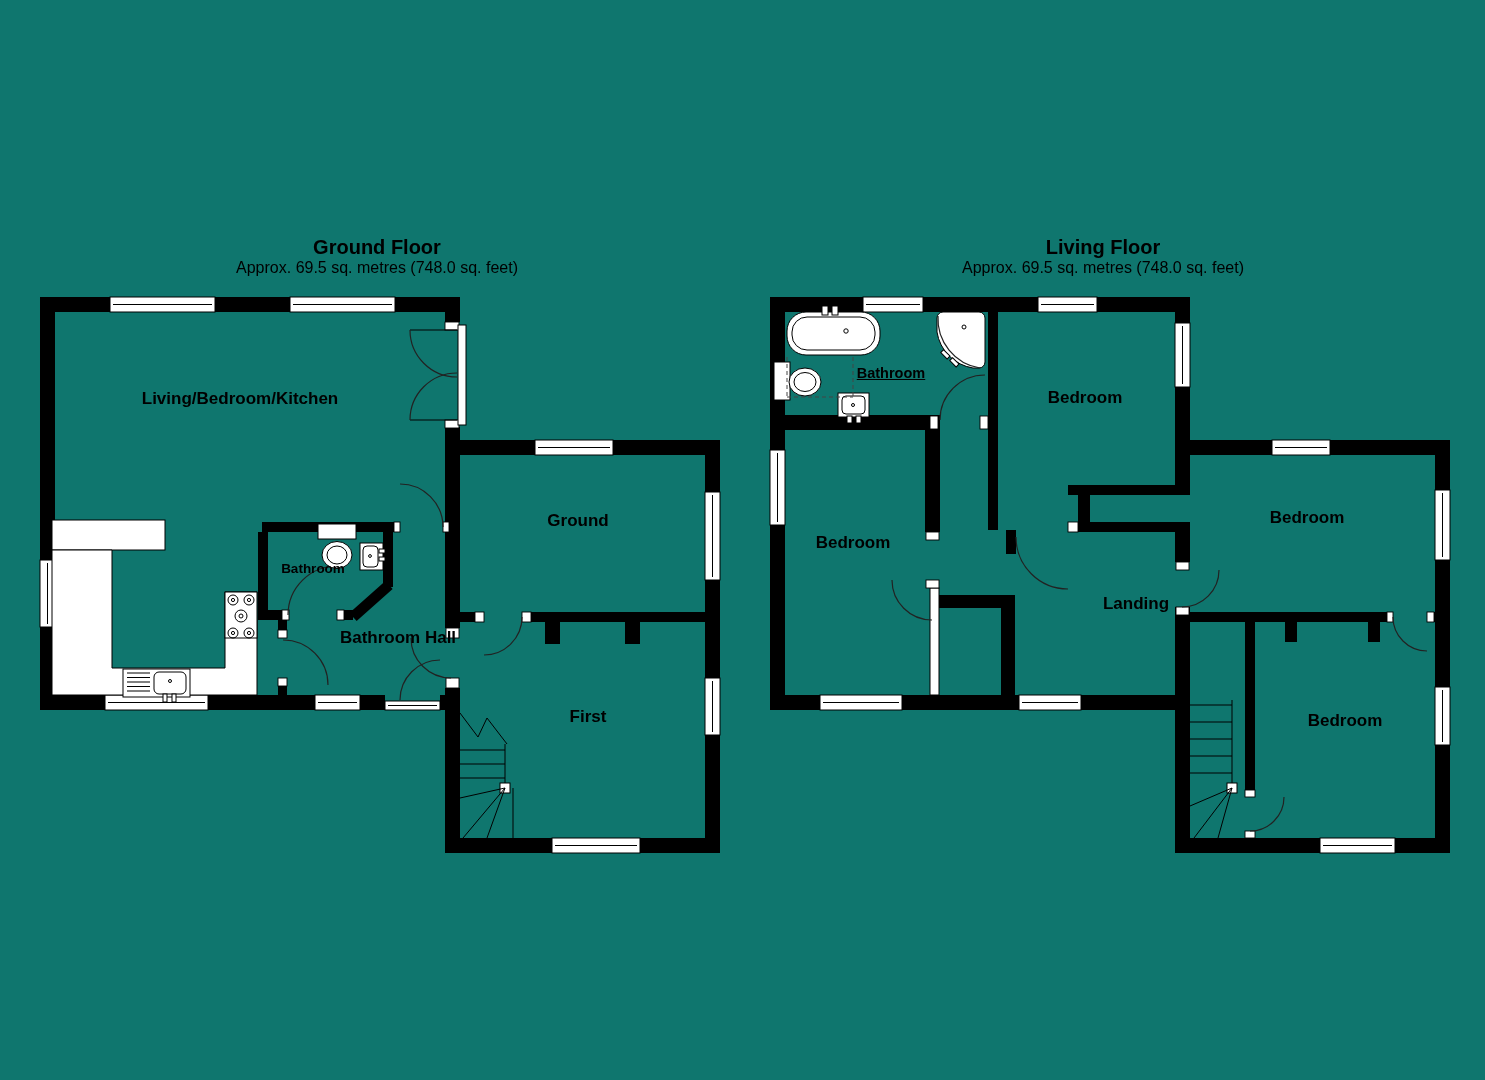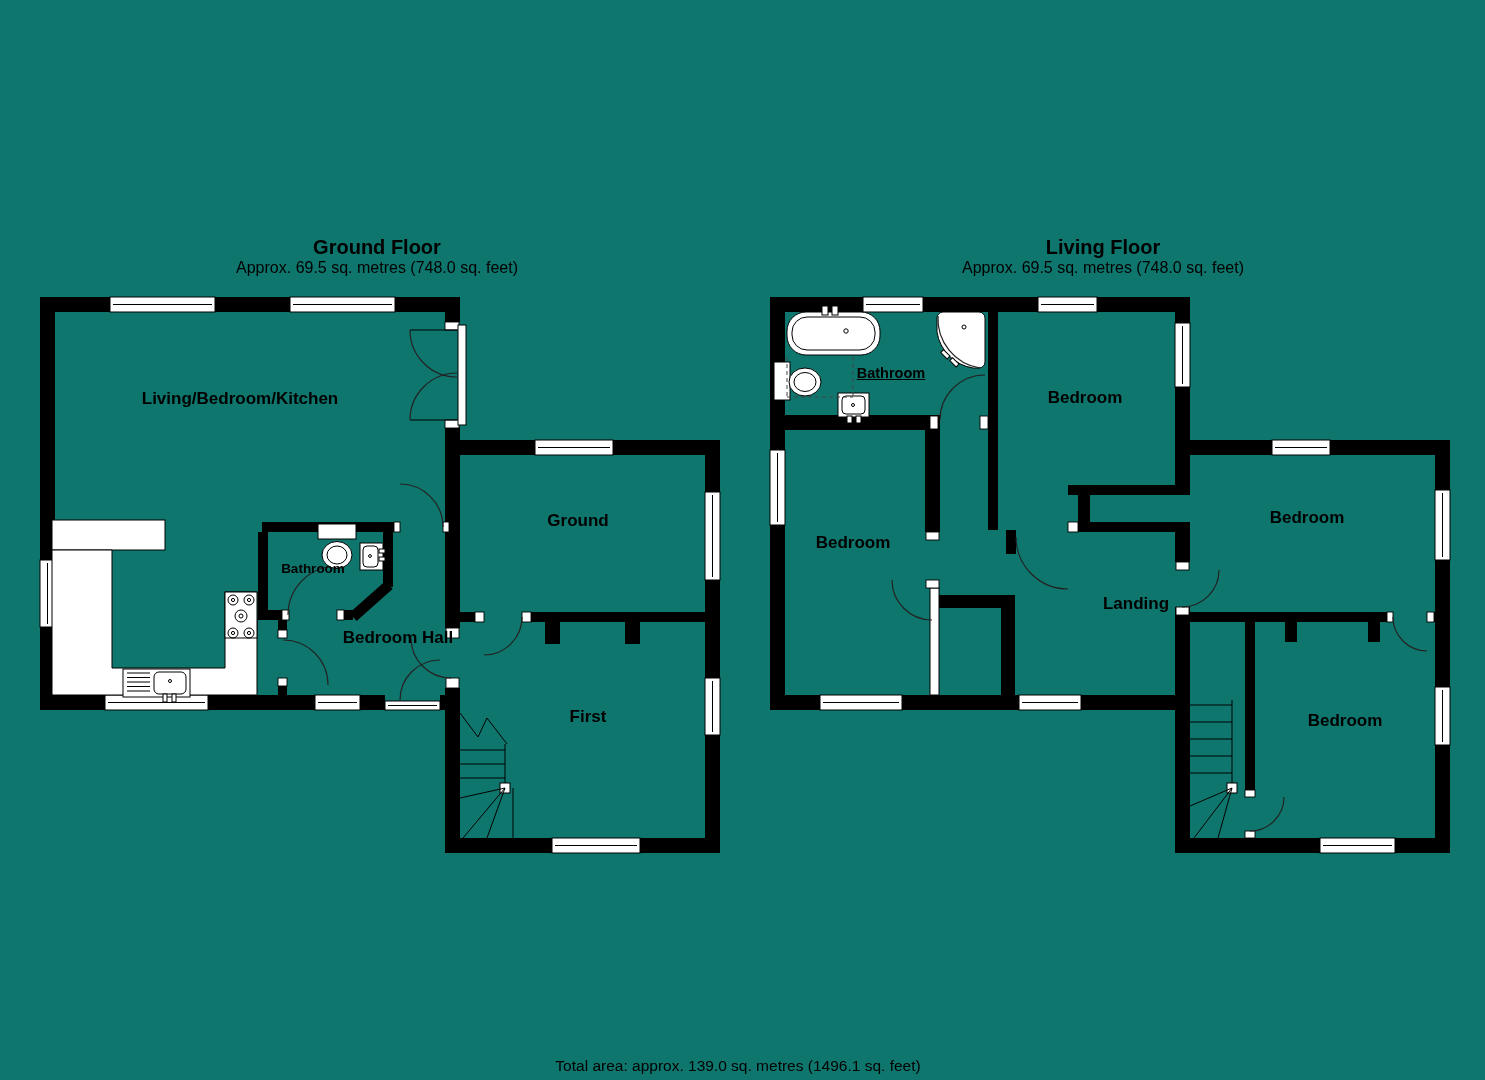--- a/index.html
+++ b/index.html
@@ -380,25 +380,24 @@
 </svg>
 
 <div class="lbl title" style="left:377px;top:247px">Ground Floor</div>
 <div class="lbl sub" style="left:377px;top:268px">Approx. 69.5 sq. metres (748.0 sq. feet)</div>
 <div class="lbl title" style="left:1103px;top:247px">Living Floor</div>
 <div class="lbl sub" style="left:1103px;top:268px">Approx. 69.5 sq. metres (748.0 sq. feet)</div>
 
 <div class="lbl room" style="left:240px;top:399px">Living/Bedroom/Kitchen</div>
 <div class="lbl room" style="left:578px;top:521px">Ground</div>
 <div class="lbl room-sm" style="left:313px;top:568px">Bathroom</div>
-<div class="lbl room wrap" style="left:398px;top:638px">Bedroom Hall</div>
+<div class="lbl room wrap" style="left:398px;top:638px">Bathroom Hall</div>
 <div class="lbl room" style="left:588px;top:717px">First</div>
 
 <div class="lbl room-md" style="left:891px;top:373px">Bathroom</div>
 <div class="lbl room" style="left:1085px;top:398px">Bedroom</div>
 <div class="lbl room" style="left:853px;top:543px">Bedroom</div>
 <div class="lbl room" style="left:1307px;top:518px">Bedroom</div>
 <div class="lbl room" style="left:1136px;top:604px">Landing</div>
 <div class="lbl room" style="left:1345px;top:721px">Bedroom</div>
 
-<div class="lbl total" style="left:738px;top:1066px">Total area: approx. 139.0 sq. metres (1496.1 sq. feet)</div>
 
 </div>
 
 </body></html>

